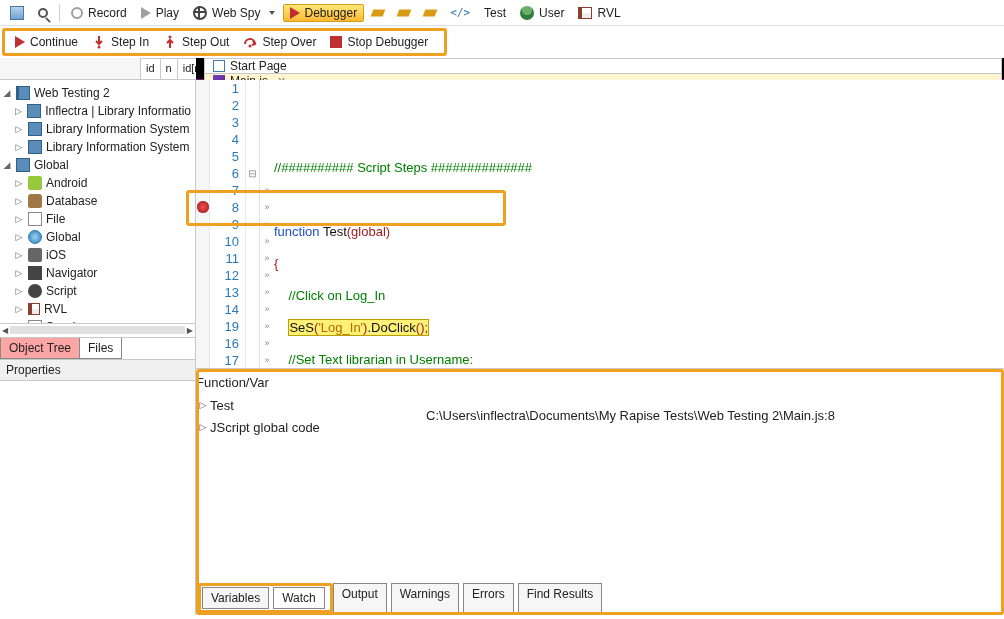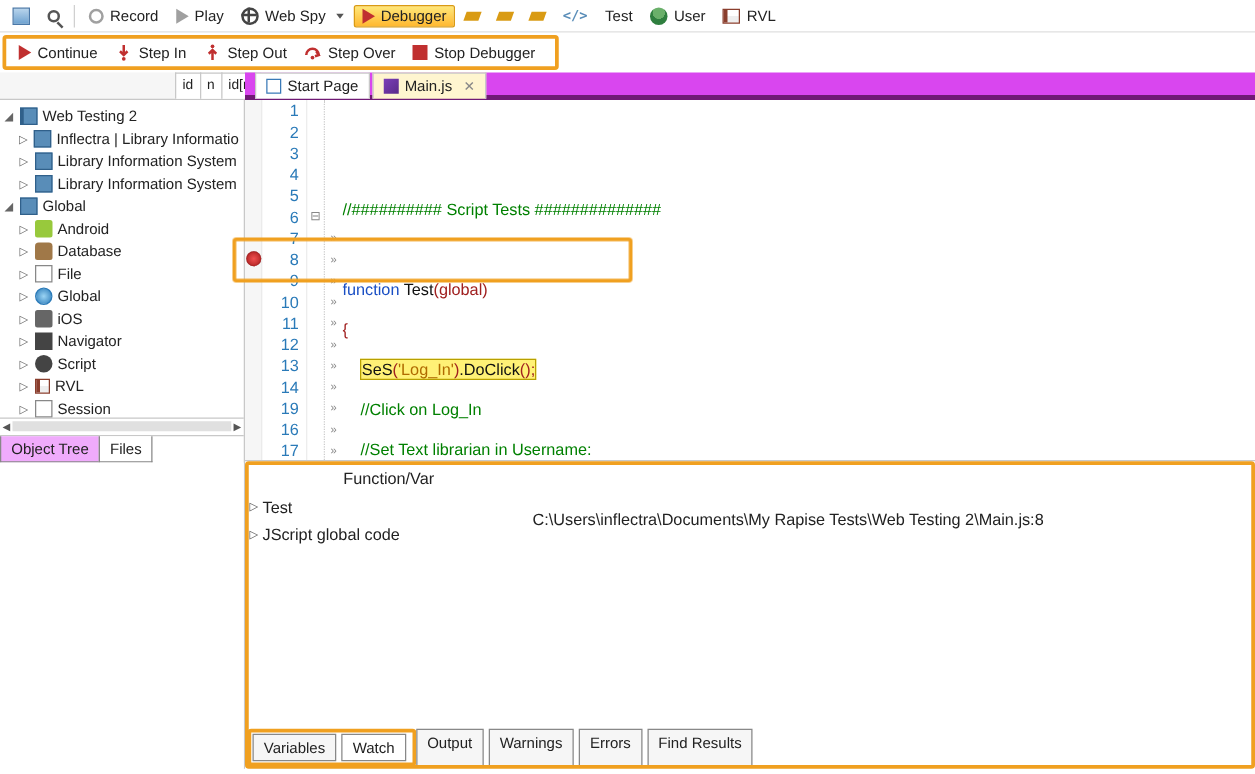--- a/index.html
+++ b/index.html
@@ -32,26 +32,26 @@
   .ico-globe { border-radius:50%; background:radial-gradient(#9bd4f4,#2a7ab8); border:1px solid #2a7ab8; }
   .ico-android { background:#98c93c; border-radius:2px; }
   .ico-db { background:#a07848; border-radius:3px 3px 2px 2px; }
   .ico-file { background:#fff;border:1px solid #888; }
   .ico-ios { background:#666; border-radius:2px; }
   .ico-nav { background:#444; }
   .ico-neo { border-radius:50%; background:#444; }
   .ico-sess { background:#fff;border:1px solid #888; }
   .tree-scroll { height:14px; border-top:1px solid #c8c8c8; display:flex; align-items:center; justify-content:space-between; padding:0 2px; font-size:8px; color:#555;}
   .left-tabs { display:flex; border-top:1px solid #c8c8c8; }
-  .left-tabs .lt { padding:3px 8px; border:1px solid #888; border-top:none; margin-right:-1px; background:#f0abfc; font-size:12px; cursor:pointer;}
+  .left-tabs .lt { padding:3px 8px; border:1px solid #888; border-top:none; margin-right:-1px; background:#fca5a5; font-size:12px; cursor:pointer;}
   .left-tabs .lt.sel { background:#fff; }
   .props-header { background:#f0f0f0; border-top:1px solid #c8c8c8;border-bottom:1px solid #c8c8c8; height:22px; padding:3px 6px; font-size:12px;}
   .props-body { flex:1; min-height:120px; background:#fff; }
   .right-pane { flex:1; display:flex; flex-direction:column; position:relative;}
-  .editor-tabs { display:flex; height:22px; background:#d946ef; border-bottom:4px solid #701a75; padding-left:8px;}
+  .editor-tabs { display:flex; height:22px; background:#000000; border-bottom:1px solid #701a75; padding-left:8px;flex-direction:column;}
   .ed-tab { display:inline-flex; align-items:center; gap:5px; padding:0 8px; border:1px solid #c8c8c8;border-bottom:none;background:#fff;margin-right:2px; cursor:pointer; font-size:12px; height:21px;}
   .ed-tab.active { background:#fff5d0; }
   .ed-tab .close-x { color:#888; font-size:11px; margin-left:4px;}
   .js-ico { width:12px;height:12px;display:inline-block; background:linear-gradient(135deg,#7b3fb8,#5a2a8a); }
   .page-ico { width:12px;height:12px;display:inline-block; background:#fff;border:1px solid #3a7ab8; }
   .editor { flex: 0 0 auto; height: 288px; display:flex; font-family:"Consolas","Courier New",monospace; font-size:13px; background:#fff; overflow:hidden;}
   .gutter-bp { width:14px; background:#f6f6f6;border-right:1px solid #e8e8e8;}
   .gutter-ln { width:36px; background:#fff; text-align:right; padding-right:6px; color:#2a7ab8; border-right:1px solid #e8e8e8;}
   .gutter-fold { width:14px; background:#fff; border-right:1px dotted #ccc; color:#888; text-align:center;}
   .gutter-mk { width:14px; background:#fff;}
@@ -63,21 +63,21 @@
   .str { color:#b06a00; }
   .cmt { color:#008000; }
   .id { color:#111; }
   .hl-line { background:#fff176; border:1px solid #b8a000; }
   .bp-dot { width:12px;height:12px;border-radius:50%;background:radial-gradient(#f05050,#a01818);display:inline-block;margin:2px 1px; box-shadow:0 0 1px #600 inset;}
   .fold-minus { font-size:10px; color:#888;}
   .editor-boxhl { position:absolute; border:3px solid #f0a020; border-radius:3px; pointer-events:none;}
   .bottom-panel { flex:1; display:flex; flex-direction:column; border-top:1px solid #c8c8c8; position:relative;}
   .bottom-hl { position:absolute; inset:0; border:3px solid #f0a020; border-radius:3px; pointer-events:none;}
   .watch-head { display:flex; font-family:"Consolas","Courier New",monospace; font-size:13px; padding:6px 0 4px; }
-  .watch-head .c1 { width:230px; text-align:center;}
+  .watch-head .c1 { width:230px; text-align:left;}
   .watch-head .c2 { flex:1; text-align:center;}
   .watch-row { display:flex; font-family:"Consolas","Courier New",monospace; font-size:13px; height:22px; align-items:center; cursor:pointer;}
   .watch-row .exp2 { width:14px; text-align:center; color:#555; font-size:9px;}
   .watch-row .c1 { width:216px; }
   .watch-row .c2 { flex:1;margin-top:20px;}
   .bottom-tabs { display:flex; padding:2px; gap:0; }
   .bottom-tabs .bt { padding:3px 8px; border:1px solid #888; margin-right:4px; background:#f6f6f6; font-size:12px; cursor:pointer;}
   .bottom-tabs .bt.sel { background:#fff; }
   .vartabs-hl { border:3px solid #f0a020; border-radius:3px; display:inline-flex; padding:1px;}
   svg.stepicon { width:14px; height:14px; }
@@ -256,20 +256,21 @@
     </div>
     <div class="tree-scroll">
         <span>◀</span>
         <span style="flex:1;height:8px;background:#e0e0e0;margin:0 2px;"></span>
         <span>▶</span>
       </div>
     <div class="left-tabs">
       <span class="lt">Object Tree</span>
       <span class="lt sel">Files</span>
     </div>
+    <div class="props-header">Properties</div>
     <div class="props-body"></div>
   </div>
 
   <div class="right-pane">
     <div class="editor-tabs">
       <span class="ed-tab">
           <span class="page-ico"></span>
           <span>Start Page</span>
         </span>
       <span class="ed-tab active">
@@ -352,26 +353,26 @@
           <div class="ln" style="color:#888;font-size:9px;text-align:center;">»</div>
           <div class="ln" style="color:#888;font-size:9px;text-align:center;">»</div>
           <div class="ln" style="color:#888;font-size:9px;text-align:center;">»</div>
           <div class="ln" style="color:#888;font-size:9px;text-align:center;">»</div>
           <div class="ln" style="color:#888;font-size:9px;text-align:center;">»</div>
           <div class="ln" style="color:#888;font-size:9px;text-align:center;">»</div>
       </div>
       <div class="code-col">
 <div class="ln"></div>
 <div class="ln"></div>
-<div class="ln"><span class="cmt">//########## Script Tests ##############</span></div>
+<div class="ln"><span class="cmt">//########## Script Steps ##############</span></div>
 <div class="ln"></div>
 <div class="ln"><span class="kw">function</span> <span class="fn-name">Test</span><span class="paren">(global)</span></div>
 <div class="ln"><span class="paren">{</span></div>
+<div class="ln">    <span class="cmt">//Click on Log_In</span></div>
 <div class="ln">    <span class="hl-line"><span class="id">SeS</span><span class="paren">(</span><span class="str">'Log_In'</span><span class="paren">)</span><span class="id">.DoClick</span><span class="paren">();</span></span></div>
-<div class="ln">    <span class="cmt">//Click on Log_In</span></div>
 <div class="ln">    <span class="cmt">//Set Text librarian in Username:</span></div>
 
 
 
 
 
 
 
 
       </div>

